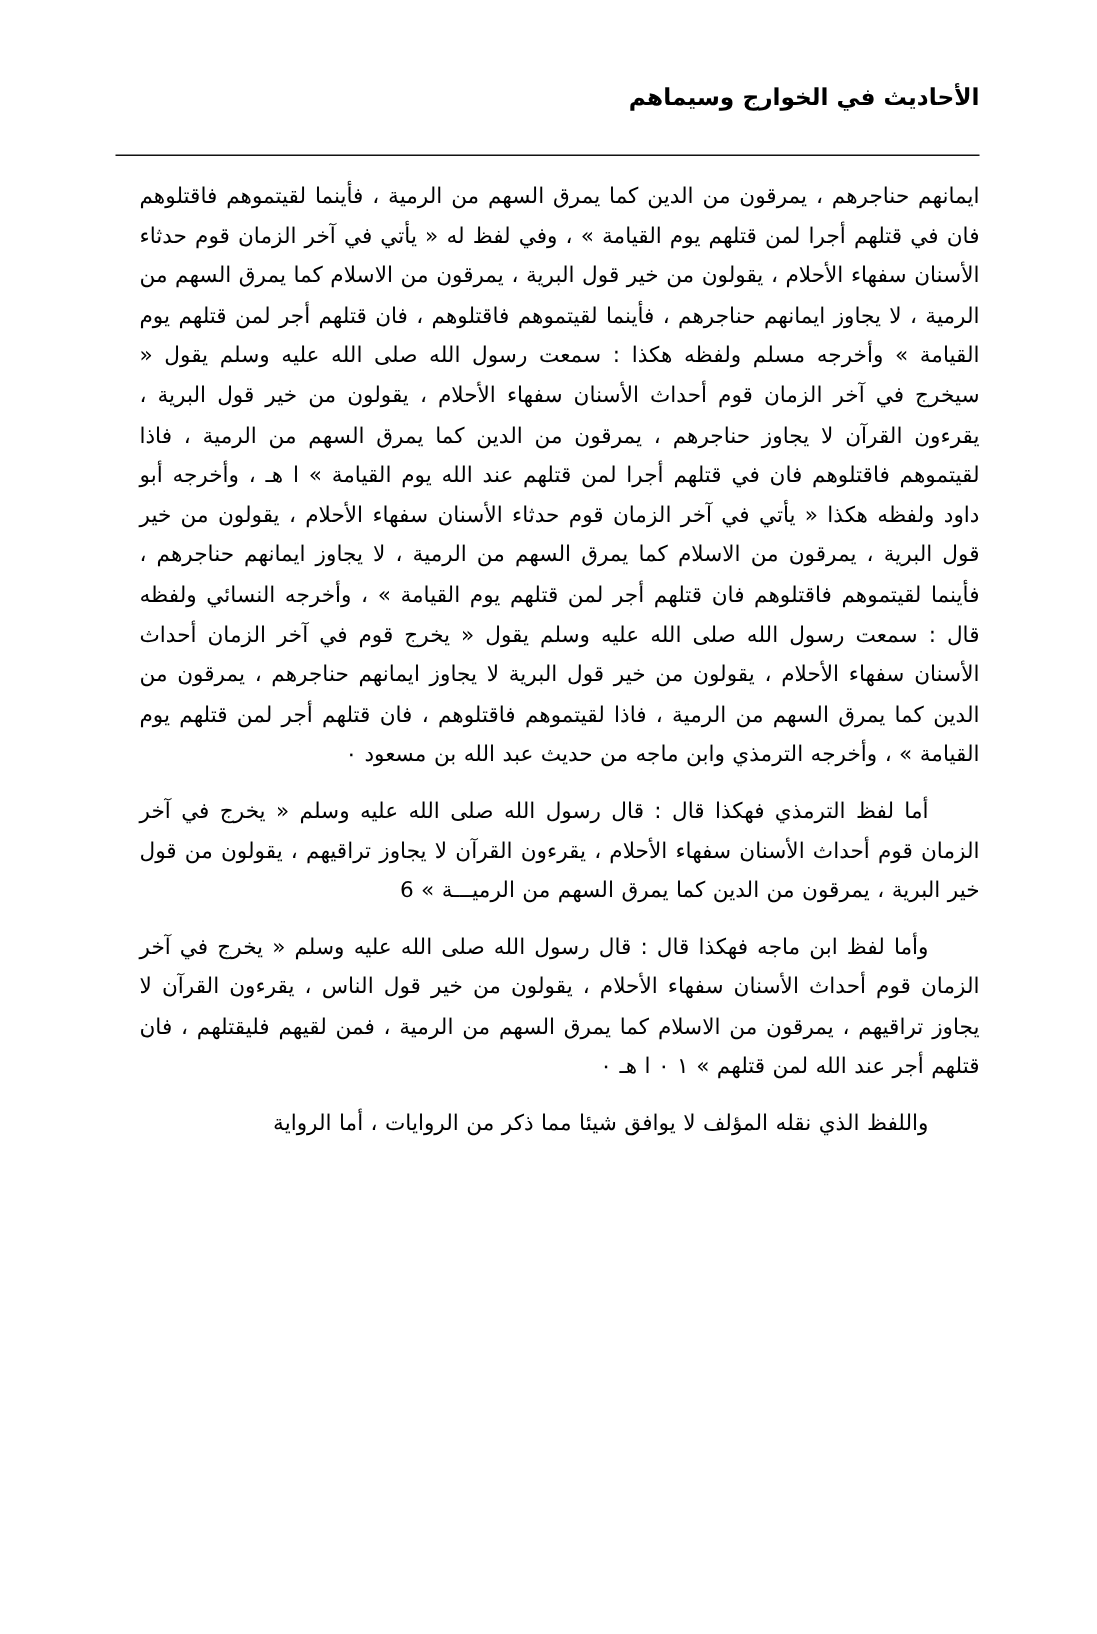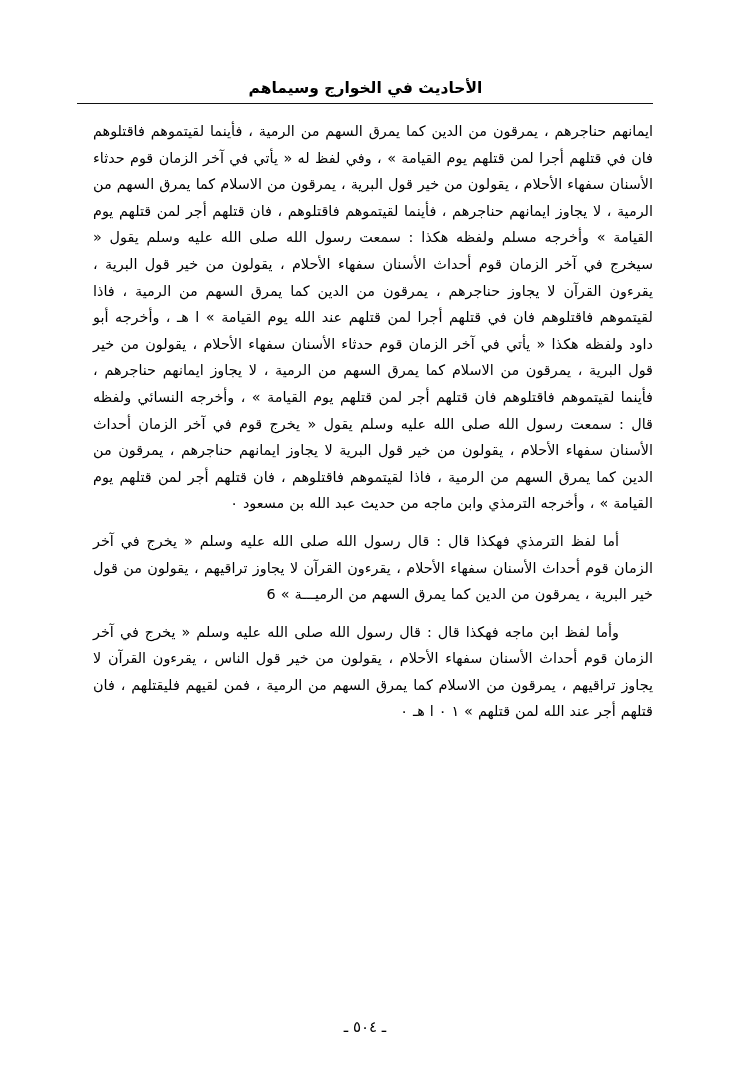--- a/index.html
+++ b/index.html
@@ -18,24 +18,24 @@
   .page {
     position: absolute;
     top: 0; left: 0;
     width: 731px;
     height: 1089px;
     box-sizing: border-box;
     padding: 0;
   }
   .header {
     position: absolute;
-    top: 79px;
+    top: 56px;
     right: 78px;
     width: 575px;
-    text-align: center;
+    text-align: right;
     font-size: 15.5px;
     font-weight: bold;
     letter-spacing: 0px;
     direction: rtl;
   }
   .header-rule {
     position: absolute;
     top: 103px;
     right: 78px;
     width: 576px;
@@ -81,17 +81,17 @@
 
 <div class="page">
 
   <div class="header">الأحاديث في الخوارج وسيماهم</div>
   <div class="header-rule"></div>
 
   <div class="content">
     <p class="para">ايمانهم حناجرهم ، يمرقون من الدين كما يمرق السهم من الرمية ، فأينما لقيتموهم فاقتلوهم فان في قتلهم أجرا لمن قتلهم يوم القيامة » ، وفي لفظ له « يأتي في آخر الزمان قوم حدثاء الأسنان سفهاء الأحلام ، يقولون من خير قول البرية ، يمرقون من الاسلام كما يمرق السهم من الرمية ، لا يجاوز ايمانهم حناجرهم ، فأينما لقيتموهم فاقتلوهم ، فان قتلهم أجر لمن قتلهم يوم القيامة » وأخرجه مسلم ولفظه هكذا : سمعت رسول الله صلى الله عليه وسلم يقول « سيخرج في آخر الزمان قوم أحداث الأسنان سفهاء الأحلام ، يقولون من خير قول البرية ، يقرءون القرآن لا يجاوز حناجرهم ، يمرقون من الدين كما يمرق السهم من الرمية ، فاذا لقيتموهم فاقتلوهم فان في قتلهم أجرا لمن قتلهم عند الله يوم القيامة » ا هـ ، وأخرجه أبو داود ولفظه هكذا « يأتي في آخر الزمان قوم حدثاء الأسنان سفهاء الأحلام ، يقولون من خير قول البرية ، يمرقون من الاسلام كما يمرق السهم من الرمية ، لا يجاوز ايمانهم حناجرهم ، فأينما لقيتموهم فاقتلوهم فان قتلهم أجر لمن قتلهم يوم القيامة » ، وأخرجه النسائي ولفظه قال : سمعت رسول الله صلى الله عليه وسلم يقول « يخرج قوم في آخر الزمان أحداث الأسنان سفهاء الأحلام ، يقولون من خير قول البرية لا يجاوز ايمانهم حناجرهم ، يمرقون من الدين كما يمرق السهم من الرمية ، فاذا لقيتموهم فاقتلوهم ، فان قتلهم أجر لمن قتلهم يوم القيامة » ، وأخرجه الترمذي وابن ماجه من حديث عبد الله بن مسعود ٠</p>
     <p class="para indent">أما لفظ الترمذي فهكذا قال : قال رسول الله صلى الله عليه وسلم « يخرج في آخر الزمان قوم أحداث الأسنان سفهاء الأحلام ، يقرءون القرآن لا يجاوز تراقيهم ، يقولون من قول خير البرية ، يمرقون من الدين كما يمرق السهم من الرميـــة » 6</p>
     <p class="para indent">وأما لفظ ابن ماجه فهكذا قال : قال رسول الله صلى الله عليه وسلم « يخرج في آخر الزمان قوم أحداث الأسنان سفهاء الأحلام ، يقولون من خير قول الناس ، يقرءون القرآن لا يجاوز تراقيهم ، يمرقون من الاسلام كما يمرق السهم من الرمية ، فمن لقيهم فليقتلهم ، فان قتلهم أجر عند الله لمن قتلهم » ١ ٠ ا هـ ٠</p>
+    <p class="para indent last">واللفظ الذي نقله المؤلف لا يوافق شيئا مما ذكر من الروايات ، أما الرواية</p>
   </div>
 
-  <div class="footer">ـ ٥٠٤ ـ</div>
 
 </div>
 
 </body></html>

